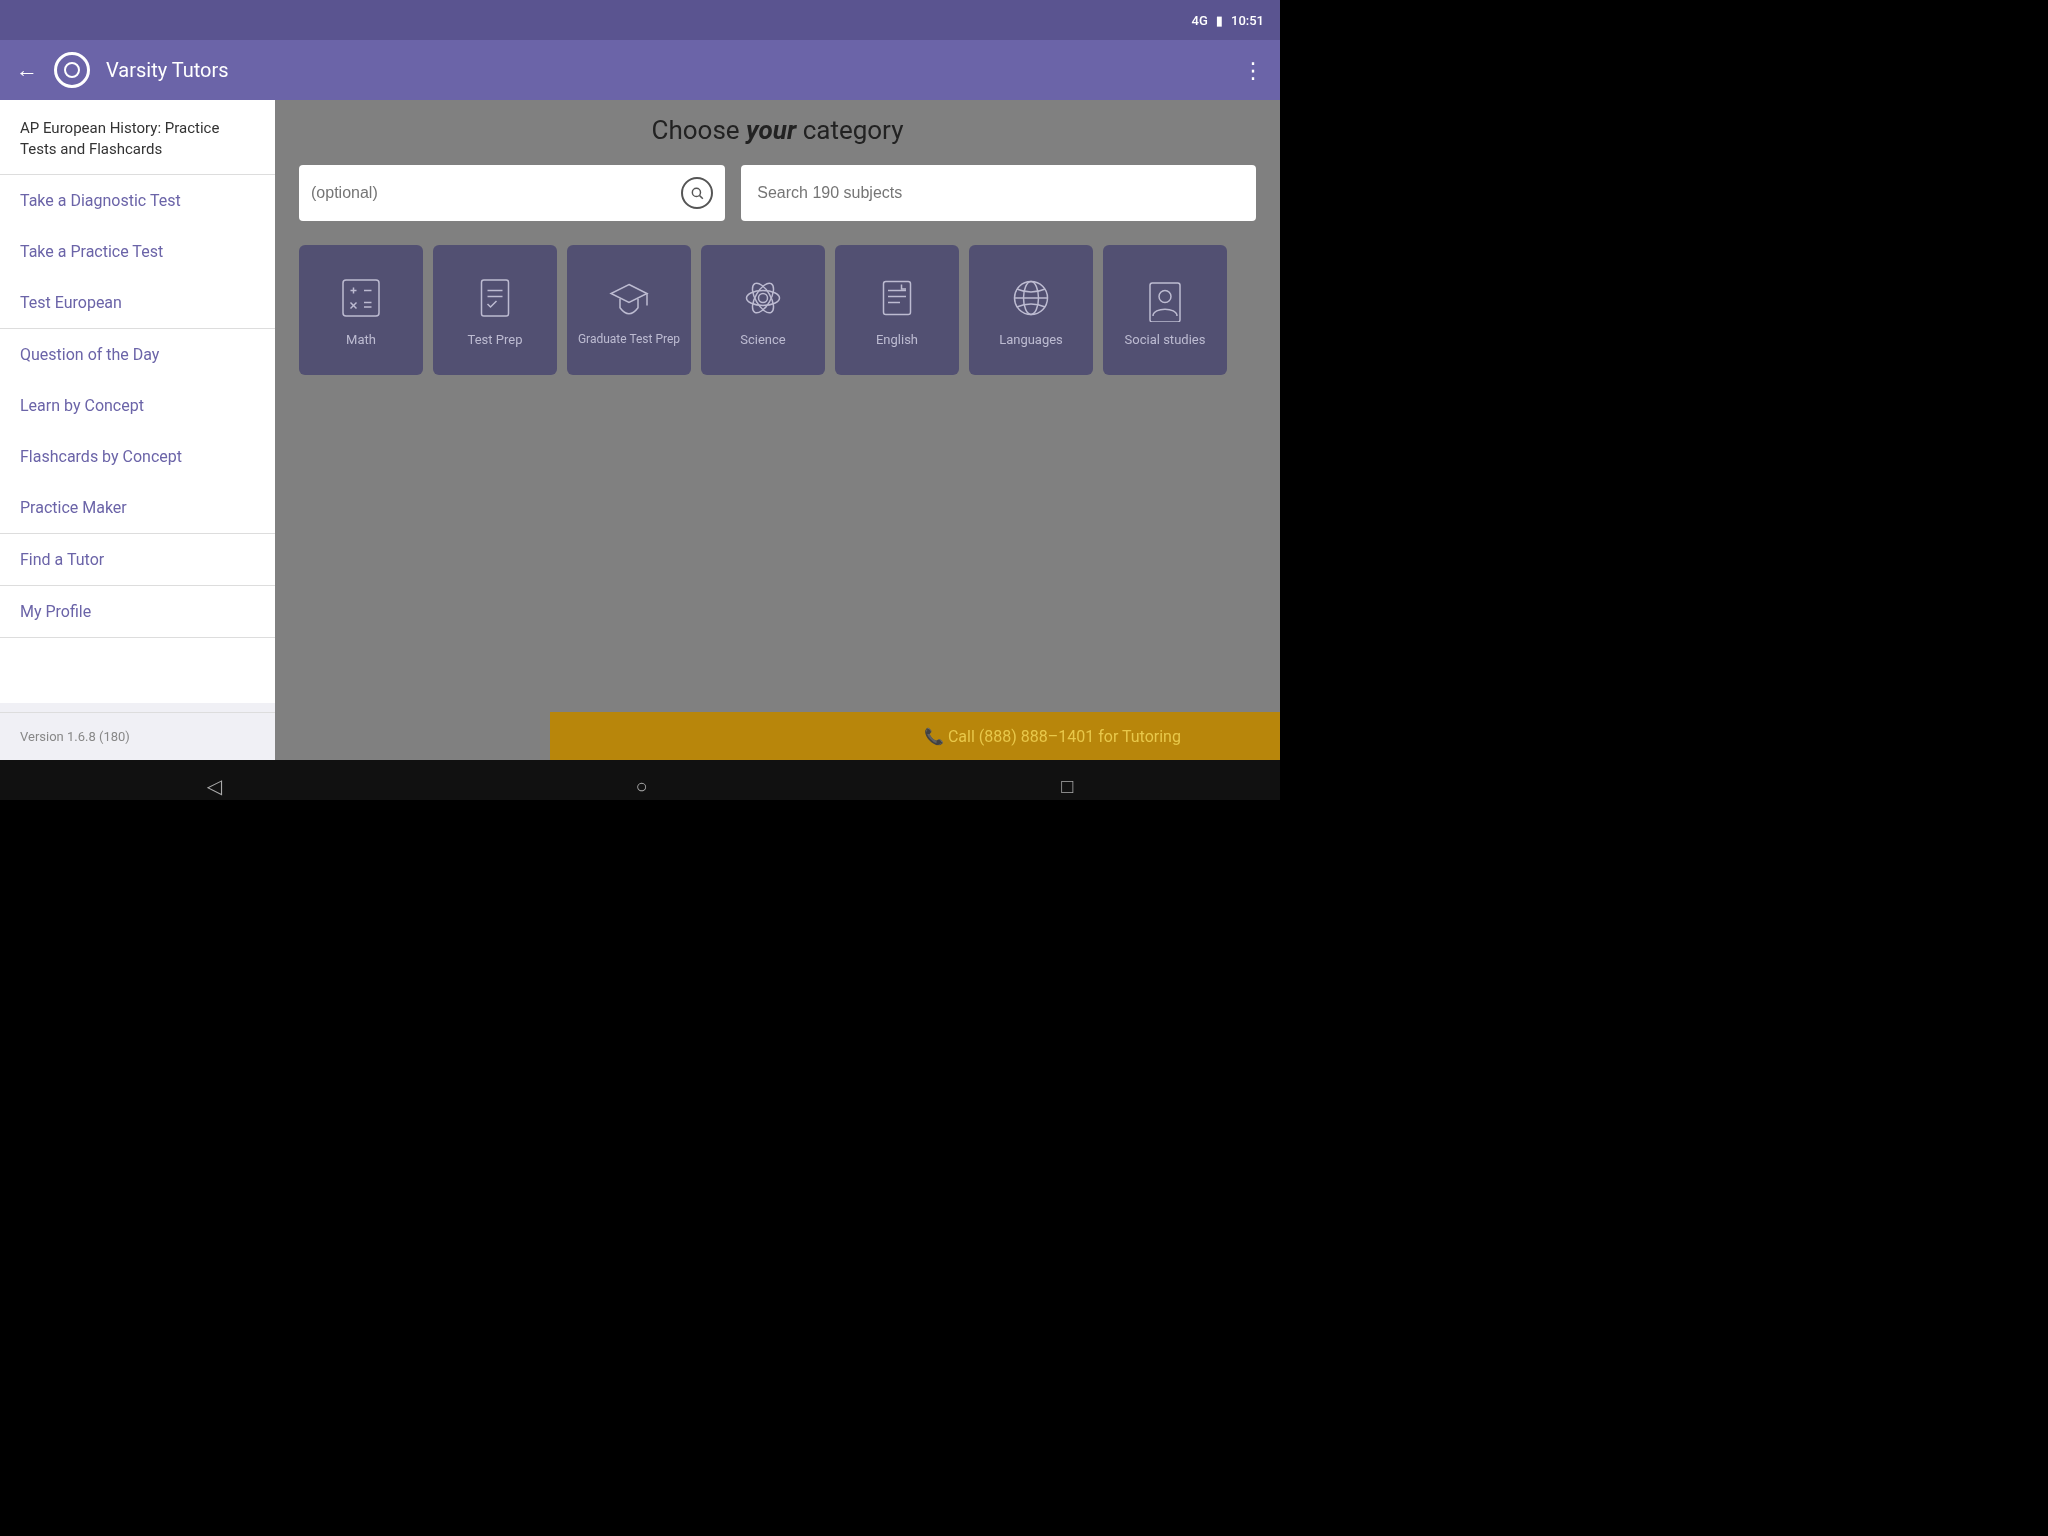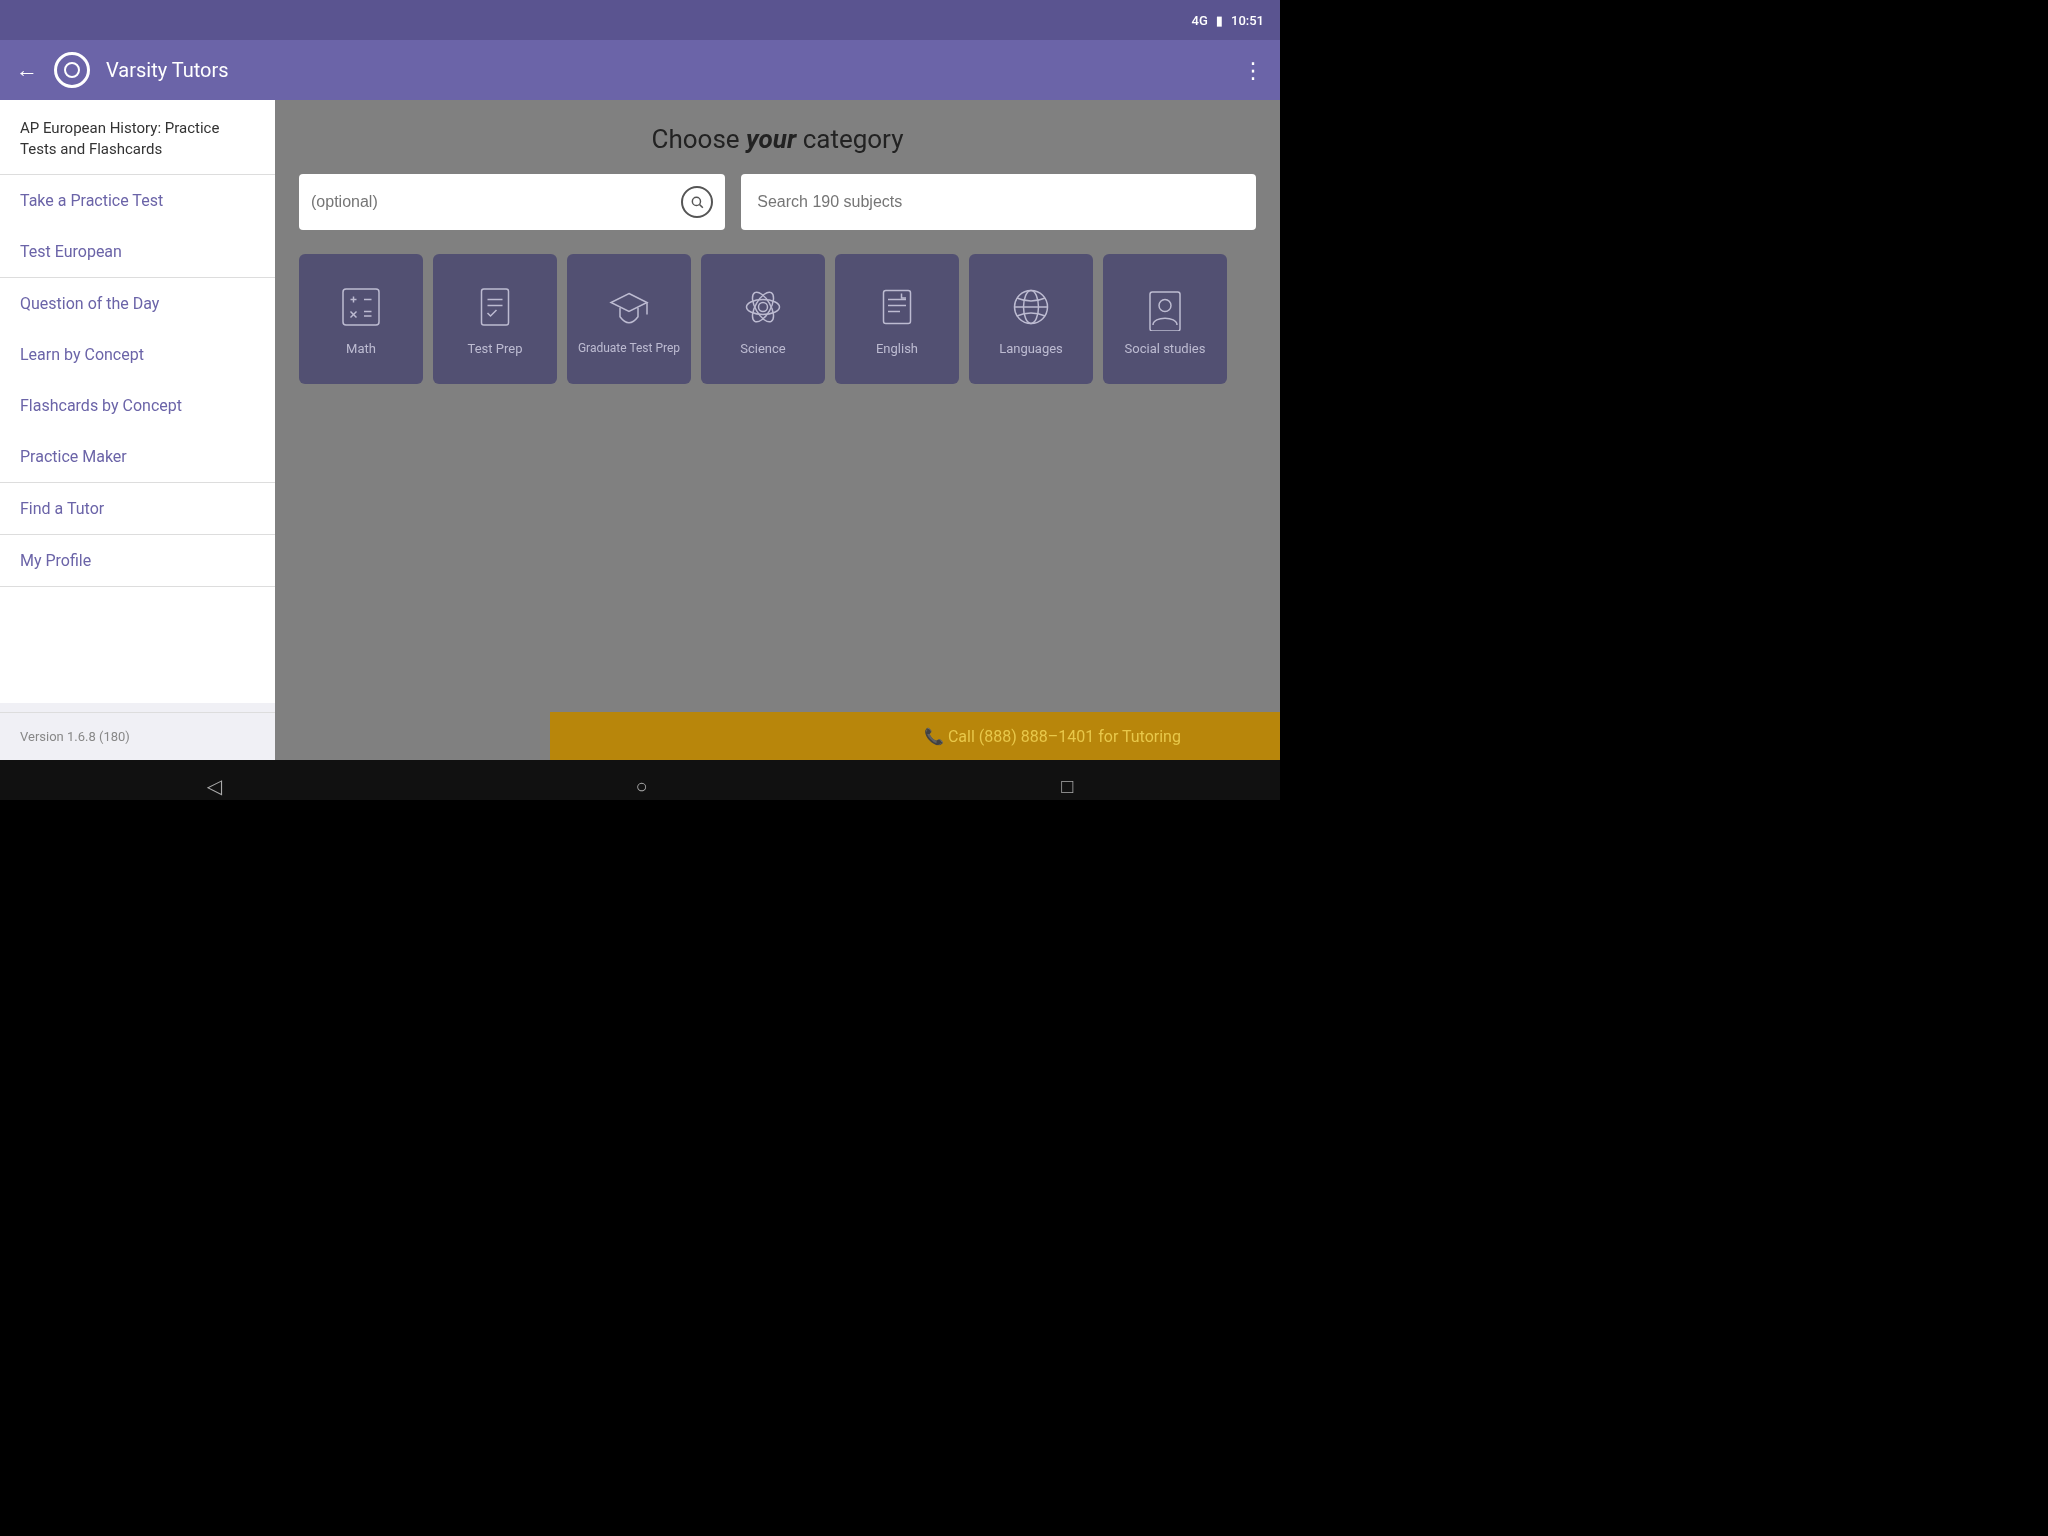--- a/index.html
+++ b/index.html
@@ -78,21 +78,21 @@
     
     .main-content {
       flex: 1;
       background: #808080;
       position: relative;
       display: flex; flex-direction: column;
       overflow: hidden;
     }
 
     .content-inner {
-      padding: 24px 24px;
+      padding: 15px 24px;
     }
 
     .page-title {
       text-align: center;
       font-size: 26px;
       color: #222;
       margin-bottom: 20px;
     }
     .page-title em { font-style: italic; font-weight: bold; }
 
@@ -200,20 +200,21 @@
 </div>
 
 <div class="main-layout">
 
   <div class="sidebar">
     <div class="sidebar-header">
       <span class="sidebar-header-text">AP European History: Practice Tests and Flashcards</span>
     </div>
 
     <div class="sidebar-section">
+      <div class="sidebar-item">Take a Diagnostic Test</div>
       <div class="sidebar-item">Take a Practice Test</div>
       <div class="sidebar-item">Test European</div>
     </div>
 
     <div class="sidebar-section">
       <div class="sidebar-item">Question of the Day</div>
       <div class="sidebar-item">Learn by Concept</div>
       <div class="sidebar-item">Flashcards by Concept</div>
       <div class="sidebar-item">Practice Maker</div>
     </div>

